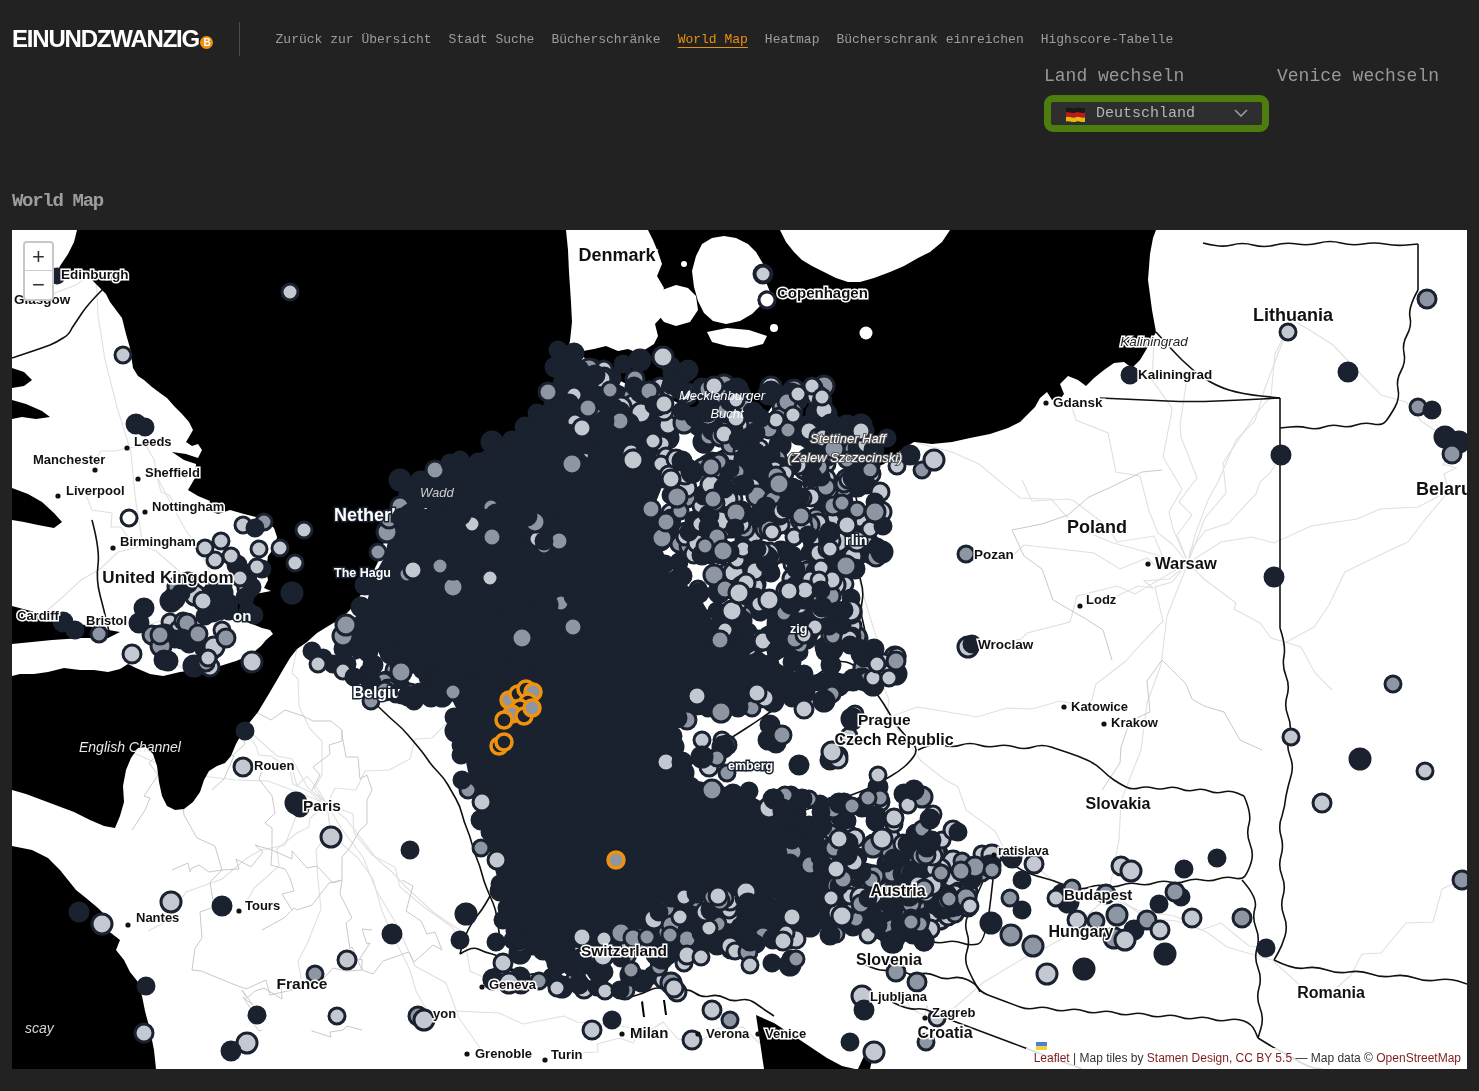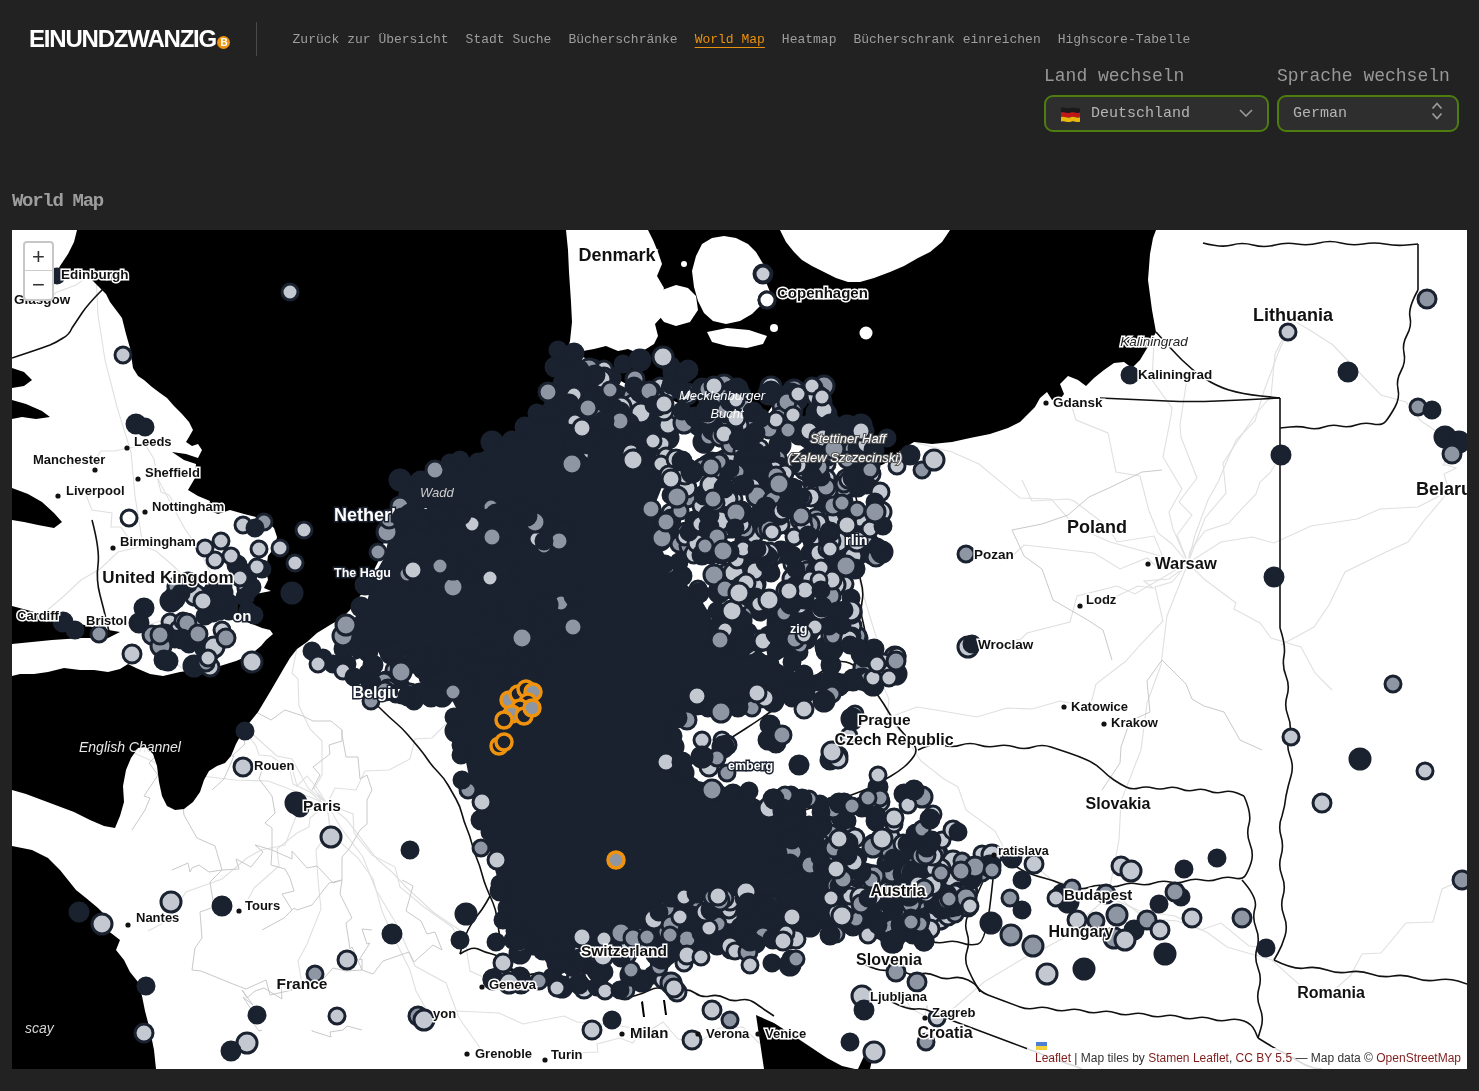--- a/index.html
+++ b/index.html
@@ -1,32 +1,32 @@
 <!DOCTYPE html>
 <html lang="de"><head>
 <meta charset="utf-8">
 <title>World Map</title>
 <style>
   * { margin:0; padding:0; box-sizing:border-box; }
   html,body { background:#222223; width:1479px; height:1091px; overflow:hidden;
     font-family:"Liberation Mono", monospace; }
   .topbar { display:flex; align-items:center; padding:22px 12px 0 12px; }
   .logo { font-family:"Liberation Sans", sans-serif; font-weight:bold; font-size:24px;
-    color:#fff; letter-spacing:-1.2px; white-space:nowrap;margin-left:17px; }
+    color:#fff; letter-spacing:-1.2px; white-space:nowrap; }
   .logo .bdot { display:inline-block; width:13px; height:13px; background:#ef930f;
     border-radius:50%; color:#fff; font-size:10px; line-height:13px; text-align:center;
     vertical-align:baseline; margin-left:1px; font-weight:bold; position:relative; top:-1px;}
   .divider { width:1px; height:34px; background:#4a4a4a; margin:0 27px 0 26px; }
   nav { font-size:13px; color:#9d9d9d; white-space:nowrap; }
   nav a { color:#9d9d9d; text-decoration:none; margin:0 8.5px; letter-spacing:0px;}
   nav a.active { color:#e9900e; text-decoration:underline; text-underline-offset:4px; }
   .selects { position:absolute; top:66px; left:1044px; display:flex; }
   .selgroup { margin-right:8px; }
   .selgroup label { display:block; color:#989898; font-size:18px; margin-bottom:9px; }
-  .selbox { background:#2e2e2e; border:2px solid #4d7c0f; border-radius:9px;
+  .selbox { background:#2e2e2e; border:7px solid #4d7c0f; border-radius:9px;
     height:37px; display:flex; align-items:center; color:#b4b4b4; font-size:15px;
     padding:0 14px; position:relative; }
   .selbox.land { width:225px; }
   .selbox.lang { width:182px; }
   .chev { margin-left:auto; color:#9a9a9a; }
   h1 { position:absolute; top:190px; left:12px; color:#9d9d9d; font-size:19px;
      font-weight:bold; font-family:"Liberation Mono", monospace; letter-spacing:-1.3px;}
   .mapwrap { position:absolute; left:12px; top:230px; width:1455px; height:839px;
      background:#fff; overflow:hidden; }
   .mapwrap svg { display:block; }
@@ -56,24 +56,21 @@
     <label>Land wechseln</label>
     <div class="selbox land"><svg width="21" height="16" viewBox="0 0 21 16" style="margin-right:10px">
           <path d="M1,2 C4,0.5 8,3.5 11,2 C14,0.5 18,3.5 20,2 L20,6.6 C17,8.1 14,5.1 11,6.6 C8,8.1 4,5.1 1,6.6 Z" fill="#1a1a1a"></path>
           <path d="M1,6.6 C4,5.1 8,8.1 11,6.6 C14,5.1 17,8.1 20,6.6 L20,11.2 C17,12.7 14,9.7 11,11.2 C8,12.7 4,9.7 1,11.2 Z" fill="#c01818"></path>
           <path d="M1,11.2 C4,9.7 8,12.7 11,11.2 C14,9.7 17,12.7 20,11.2 L20,15.8 C17,17.3 14,14.3 11,15.8 C8,17.3 4,14.3 1,15.8 Z" fill="#e8b80e"></path>
         </svg> Deutschland <span class="chev"><svg width="14" height="8" viewBox="0 0 14 8">
             <path d="M1,1 L7,7 L13,1" stroke="#9a9a9a" stroke-width="1.6" fill="none"></path>
           </svg></span></div>
   </div>
   <div class="selgroup">
-    <label>Sprache wechseln</label>
-    <div class="selbox lang">German <span class="chev"><svg width="12" height="18" viewBox="0 0 12 18">
-            <path d="M1.5,6.5 L6,1.5 L10.5,6.5 M1.5,11.5 L6,16.5 L10.5,11.5" stroke="#9a9a9a" stroke-width="1.8" fill="none"></path>
-          </svg></span></div>
+    <label>Venice wechseln</label>
   </div>
 </div>
 <h1>World Map</h1>
 <div class="mapwrap">
   <div class="zoomctl">
       <div>+</div>
       <div>−</div>
     </div>
   <svg width="1455" height="839" viewBox="0 0 1455 839" font-family="Liberation Sans, sans-serif">
       <rect width="1455" height="839" fill="#ffffff"></rect>
@@ -1745,14 +1742,14 @@
         <circle cx="449" cy="285" r="9" fill="#1a212f"></circle>
         <circle cx="396" cy="466" r="9" fill="#1a212f"></circle>
         <circle cx="408" cy="463" r="9" fill="#1a212f"></circle>
         <circle cx="419" cy="467" r="9" fill="#1a212f"></circle>
       </g>
     </svg>
   <div class="uaflag">
       <div class="b"></div>
       <div class="y"></div>
     </div>
-  <div class="attrib"><a href="#">Leaflet</a> | Map tiles by <a href="#">Stamen Leaflet</a>, <a href="#">CC BY 5.5</a> — Map data © <a href="#">OpenStreetMap</a></div>
+  <div class="attrib"><a href="#">Leaflet</a> | Map tiles by <a href="#">Stamen Design</a>, <a href="#">CC BY 5.5</a> — Map data © <a href="#">OpenStreetMap</a></div>
 </div>
 
 </body></html>

